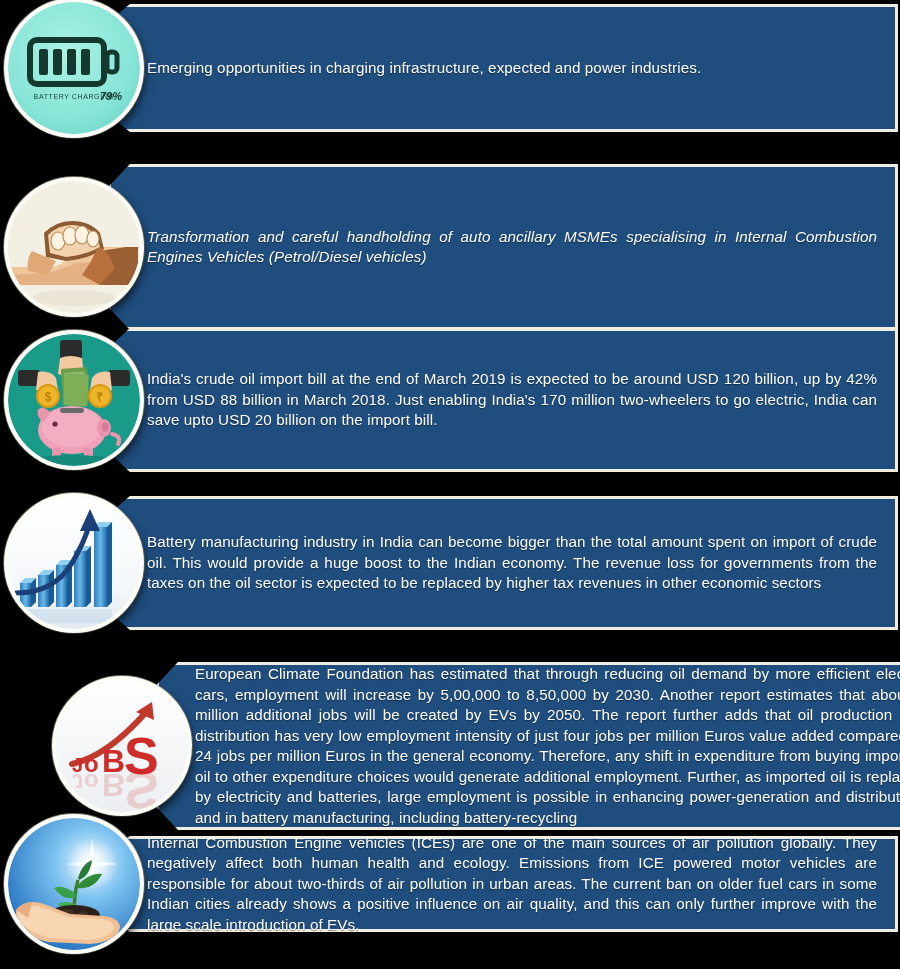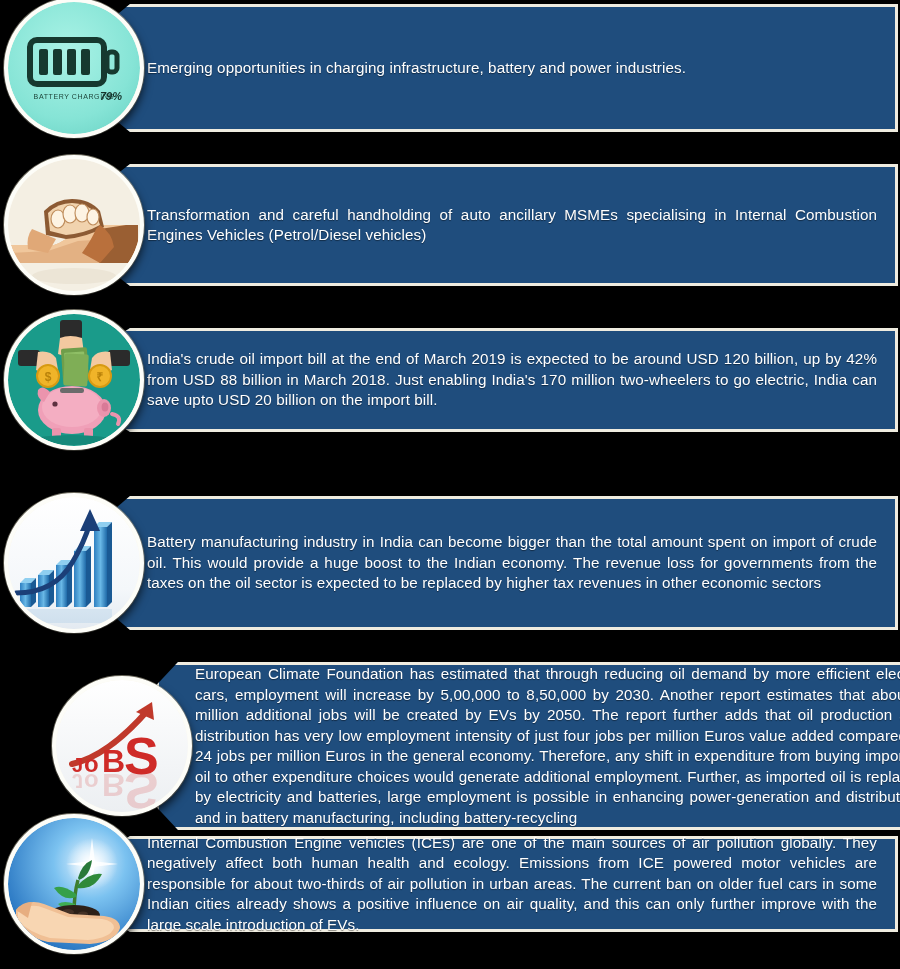--- a/index.html
+++ b/index.html
@@ -54,21 +54,21 @@
   
 </style>
 </head>
 <body>
 
 <div class="sheet">
 
   <div class="row" id="row0" style="top: 4px; height: 128px;">
     <div class="banner-shadow"></div>
     <div class="banner">
-      <div class="banner-text">Emerging opportunities in charging infrastructure, battery and power industries.</div>
+      <div class="banner-text">Emerging opportunities in charging infrastructure, expected and power industries.</div>
     </div>
     <div class="icon-wrap">
       <div class="icon-inner">
         <svg class="icon-svg" viewBox="0 0 132 132">
           <defs>
             <radialGradient id="g-batt" cx="45%" cy="38%" r="72%">
               <stop offset="0%" stop-color="#aaf3e6"></stop>
               <stop offset="70%" stop-color="#86e4d6"></stop>
               <stop offset="100%" stop-color="#6fd6c8"></stop>
             </radialGradient>
@@ -80,21 +80,21 @@
           <rect x="59" y="47" width="9" height="26" rx="2" fill="#16392f"></rect>
           <rect x="73" y="47" width="9" height="26" rx="2" fill="#16392f"></rect>
           <rect x="99" y="50" width="10" height="20" rx="4" fill="none" stroke="#16392f" stroke-width="5"></rect>
           <text x="66" y="97" text-anchor="middle" font-family="'Liberation Sans',sans-serif" font-size="7" letter-spacing="0.6" fill="#1d453a">BATTERY CHARGING</text>
           <text x="103" y="98" text-anchor="middle" font-family="'Liberation Sans',sans-serif" font-size="11" font-weight="bold" font-style="italic" fill="#14332b">79%</text>
         </svg>
       </div>
     </div>
   </div>
 
-  <div class="row" id="row1" style="top: 164px; height: 122px;">
+  <div class="row" id="row1" style="top: 164px; height: 166px; font-style: italic;">
     <div class="banner-shadow"></div>
     <div class="banner">
       <div class="banner-text">Transformation and careful handholding of auto ancillary MSMEs specialising in Internal Combustion Engines Vehicles (Petrol/Diesel vehicles)</div>
     </div>
     <div class="icon-wrap">
       <div class="icon-inner">
         <svg class="icon-svg" viewBox="0 0 132 132">
           <rect width="132" height="132" fill="#f4efe3"></rect>
           <path d="M2 86 L46 86 Q52 84 58 80 L70 72 L92 66 L130 66 L130 104 L2 104 Z" fill="#e3b183"></path>
           <path d="M2 86 L46 86 Q52 84 58 80 L70 72 L92 66 L130 66 L130 78 L70 82 L40 92 L2 94 Z" fill="#f0c79c"></path>
@@ -108,21 +108,21 @@
             <ellipse cx="85" cy="58" rx="6" ry="8"></ellipse>
           </g>
           <path d="M24 70 Q18 78 20 90 L40 94 L48 80 Z" fill="#e0a877"></path>
           <path d="M92 66 Q104 74 106 88 L92 104 L74 94 Q84 80 88 70 Z" fill="#b9703c"></path>
           <ellipse cx="66" cy="117" rx="42" ry="8" fill="#ece5d6"></ellipse>
         </svg>
       </div>
     </div>
   </div>
 
-  <div class="row" id="row2" style="top: 328px; height: 104px;">
+  <div class="row" id="row2" style="top: 328px; height: 144px;">
     <div class="banner-shadow"></div>
     <div class="banner">
       <div class="banner-text">India's crude oil import bill at the end of March 2019 is expected to be around USD 120 billion, up by 42% from USD 88 billion in March 2018. Just enabling India's 170 million two-wheelers to go electric, India can save upto USD 20 billion on the import bill.</div>
     </div>
     <div class="icon-wrap">
       <div class="icon-inner">
         <svg class="icon-svg" viewBox="0 0 132 132">
           <rect width="132" height="132" fill="#1a9b8a"></rect>
 
           <rect x="52" y="6" width="22" height="20" rx="3" fill="#2b2b2b"></rect>

